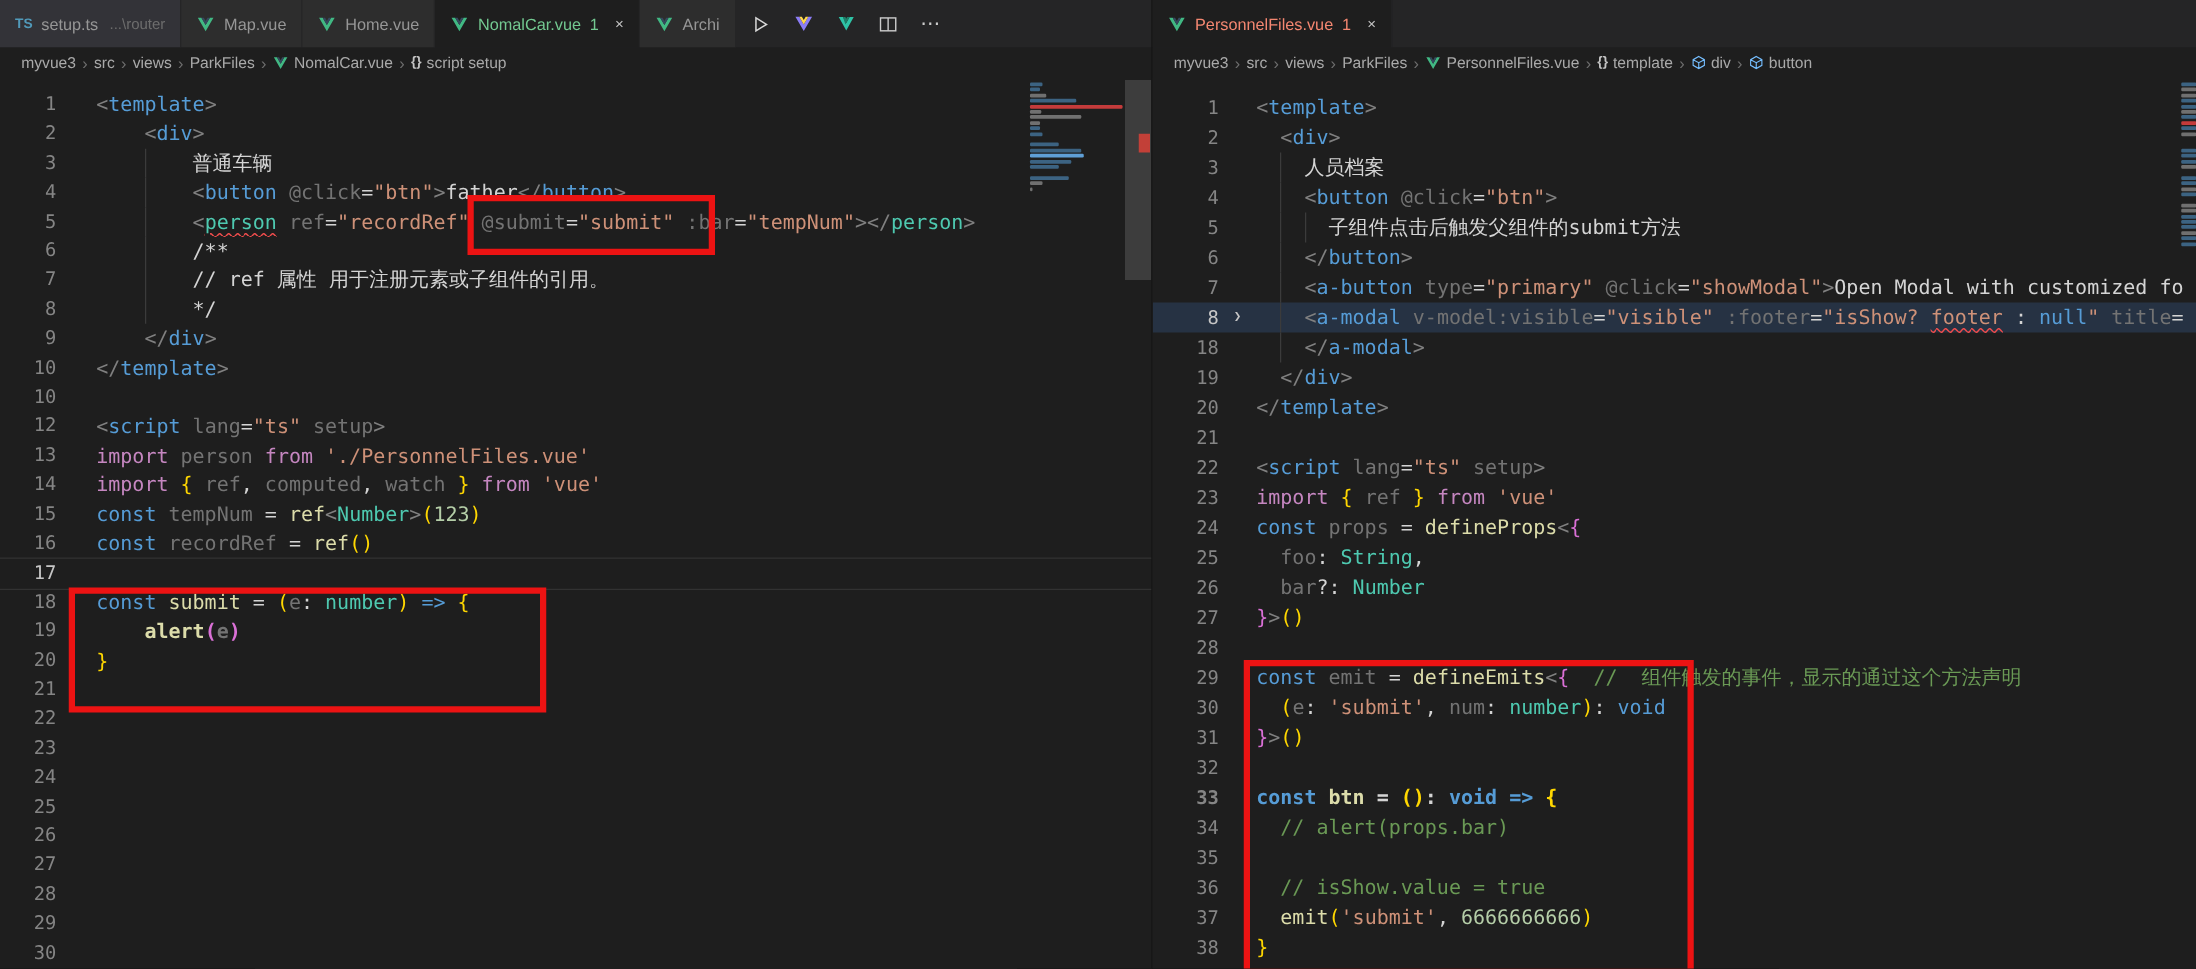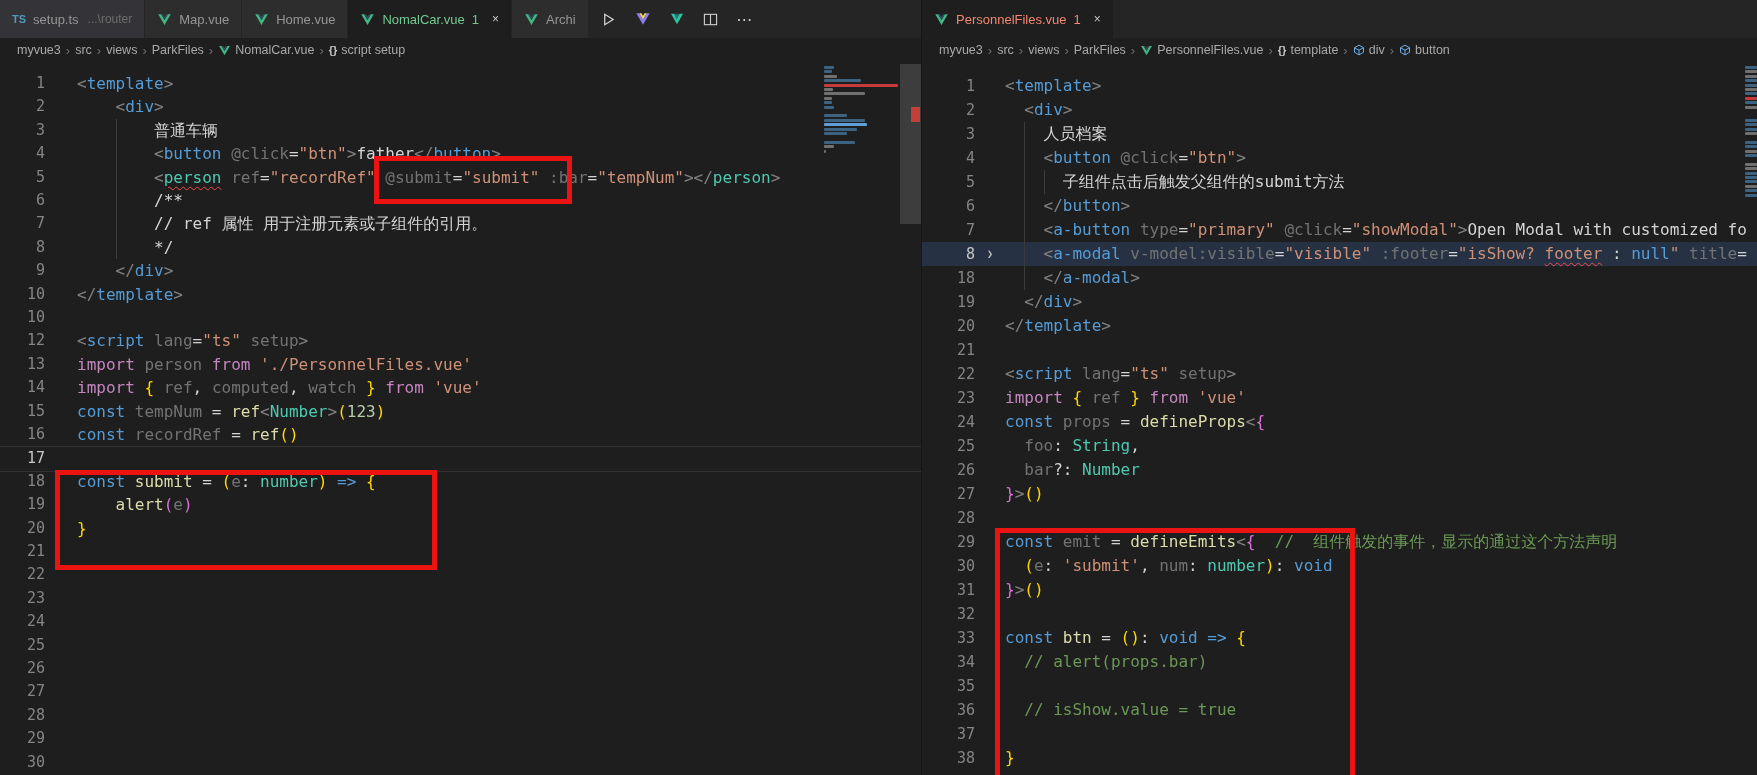--- a/index.html
+++ b/index.html
@@ -219,21 +219,21 @@
         <div class="row cl" style="top: 384.4px; height: 23.4px; line-height: 23.4px;">
           <span class="gut cur" style="width: 45px; text-align: right;">17</span>
           <span class="code" style="left: 77px;"></span>
         </div>
         <div class="row" style="top: 407.8px; height: 23.4px; line-height: 23.4px;">
           <span class="gut" style="width: 45px;">18</span>
           <span class="code" style="left: 77px;"><span class="k2">const </span><span class="fn">submit</span><span class="op"> = </span><span class="b1">(</span><span class="at">e</span><span class="op">: </span><span class="ct">number</span><span class="b1">)</span><span class="k2"> =&gt; </span><span class="b1">{</span></span>
         </div>
         <div class="row" style="top: 431.2px; height: 23.4px; line-height: 23.4px;">
           <span class="gut" style="width: 45px;">19</span>
-          <span class="code" style="left: 77px;"><span class="tx">    </span><span class="fn">alert</span><span class="b2">(</span><span class="at">e</span><span class="b2">)</span></span>
+          <span class="code" style="left: 77px; font-weight: bold;"><span class="tx">    </span><span class="fn">alert</span><span class="b2">(</span><span class="at">e</span><span class="b2">)</span></span>
         </div>
         <div class="row" style="top: 454.6px; height: 23.4px; line-height: 23.4px;">
           <span class="gut" style="width: 45px;">20</span>
           <span class="code" style="left: 77px;"><span class="b1">}</span></span>
         </div>
         <div class="row" style="top: 478px; height: 23.4px; line-height: 23.4px;">
           <span class="gut" style="width: 45px;">21</span>
           <span class="code" style="left: 77px;"></span>
         </div>
         <div class="row" style="top: 501.4px; height: 23.4px; line-height: 23.4px;">
@@ -452,38 +452,39 @@
           <span class="code" style="left: 83px;"><span class="tx">  </span><span class="b1">(</span><span class="at">e</span><span class="op">: </span><span class="st">'submit'</span><span class="op">, </span><span class="at">num</span><span class="op">: </span><span class="ct">number</span><span class="b1">)</span><span class="op">: </span><span class="k2">void</span></span>
         </div>
         <div class="row" style="top: 516px; height: 24px; line-height: 24px;">
           <span class="gut" style="width: 53px;">31</span>
           <span class="code" style="left: 83px;"><span class="b2">}</span><span class="pu">&gt;</span><span class="b1">()</span></span>
         </div>
         <div class="row" style="top: 540px; height: 24px; line-height: 24px;">
           <span class="gut" style="width: 53px;">32</span>
           <span class="code" style="left: 83px;"></span>
         </div>
-        <div class="row" style="top: 564px; height: 24px; line-height: 24px;">
+        <div class="row" style="top: 564px; height: 24px; line-height: 24px; font-weight: bold;">
           <span class="gut" style="width: 53px;">33</span>
           <span class="code" style="left: 83px;"><span class="k2">const </span><span class="fn">btn</span><span class="op"> = </span><span class="b1">()</span><span class="op">: </span><span class="k2">void</span><span class="k2"> =&gt; </span><span class="b1">{</span></span>
         </div>
         <div class="row" style="top: 588px; height: 24px; line-height: 24px;">
           <span class="gut" style="width: 53px;">34</span>
           <span class="code" style="left: 83px;"><span class="tx">  </span><span class="cm">// alert(props.bar)</span></span>
         </div>
         <div class="row" style="top: 612px; height: 24px; line-height: 24px;">
           <span class="gut" style="width: 53px;">35</span>
           <span class="code" style="left: 83px;"></span>
         </div>
         <div class="row" style="top: 636px; height: 24px; line-height: 24px;">
           <span class="gut" style="width: 53px;">36</span>
           <span class="code" style="left: 83px;"><span class="tx">  </span><span class="cm">// isShow.value = true</span></span>
         </div>
         <div class="row" style="top: 660px; height: 24px; line-height: 24px;">
           <span class="gut" style="width: 53px;">37</span>
+          <span class="code" style="left: 83px;"><span class="tx">  </span><span class="fn">emit</span><span class="b1">(</span><span class="st">'submit'</span><span class="op">, </span><span class="nm">6666666666</span><span class="b1">)</span></span>
         </div>
         <div class="row" style="top: 684px; height: 24px; line-height: 24px;">
           <span class="gut" style="width: 53px;">38</span>
           <span class="code" style="left: 83px;"><span class="b1">}</span></span>
         </div>
         <div class="row" style="top: 708px; height: 24px; line-height: 24px;">
           <span class="gut" style="width: 53px;">39</span>
           <span class="code" style="left: 83px;"></span>
         </div>
       </div>

